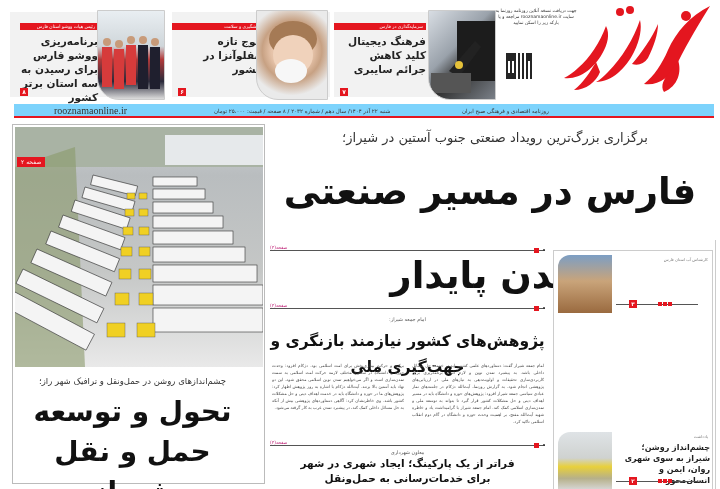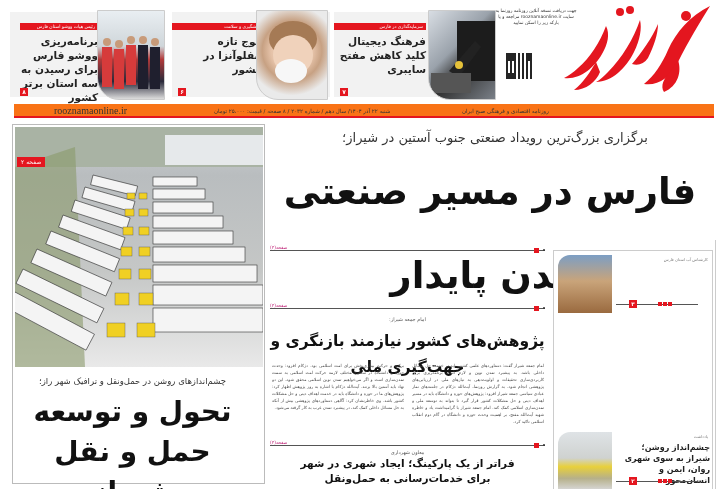--- a/index.html
+++ b/index.html
@@ -55,21 +55,21 @@
   }
   .teaser .photo {
     position: absolute; top: -2px; width: 68px; height: 90px;
     border-radius: 0 0 0 22px; overflow: hidden;
     border: 1px solid #ccc;
   }
 
   
   .infobar {
     position: absolute; top: 104px; left: 14px; width: 700px; height: 14px;
-    background: #f97316; border-bottom: 2px solid #e4161f;
+    background: #7dd3fc; border-bottom: 2px solid #e4161f;
   }
   .infobar .site {
     position: absolute; left: 40px; top: 0; font-family: "Liberation Serif", serif;
     font-size: 10px; line-height: 14px; color: #333;
   }
   .infobar .date {
     position: absolute; left: 200px; top: 0; font-size: 5.5px; line-height: 14px;
     color: #333; direction: rtl;
   }
   .infobar .tag {
@@ -191,21 +191,21 @@
       <path d="M46 24 C40 40 30 56 18 66 C14 70 8 74 4 76 C20 78 34 66 42 52 C48 42 50 32 46 24 Z"></path>
       <path d="M36 60 C30 70 24 80 14 88 C26 88 36 80 40 70 Z"></path>
     </g>
   </svg>
 </div>
 <div class="subscribe">جهت دریافت نسخه آنلاین روزنامه روزنما به سایت rooznamaonline.ir مراجعه و یا بارکد زیر را اسکن نمایید</div>
 <div class="qr"></div>
 
 <div class="teaser" style="left:334px;">
   <div class="cat" style="left:0; width:92px;">سرمایه‌گذاری در فارس</div>
-  <div class="title" style="left:4px; width:88px;">فرهنگ دیجیتال کلید کاهش مفتح سایبری</div>
+  <div class="title" style="left:4px; width:88px;">فرهنگ دیجیتال کلید کاهش جرائم سایبری</div>
   <div class="pg" style="left:6px;">۷</div>
   <div class="photo" style="left:94px; background:linear-gradient(135deg,#d8dde3 0%,#9aa2ab 40%,#333 60%,#7a8088 100%);">
     <svg viewBox="0 0 68 90" width="68" height="90">
       <rect x="28" y="10" width="38" height="60" fill="#1c1c1c"></rect>
       <path d="M20 60 L46 30 L52 36 L30 66 Z" fill="#222"></path>
       <circle cx="30" cy="54" r="4" fill="#e6c23a"></circle>
       <rect x="2" y="62" width="40" height="20" fill="#555"></rect>
     </svg>
   </div>
 </div>

